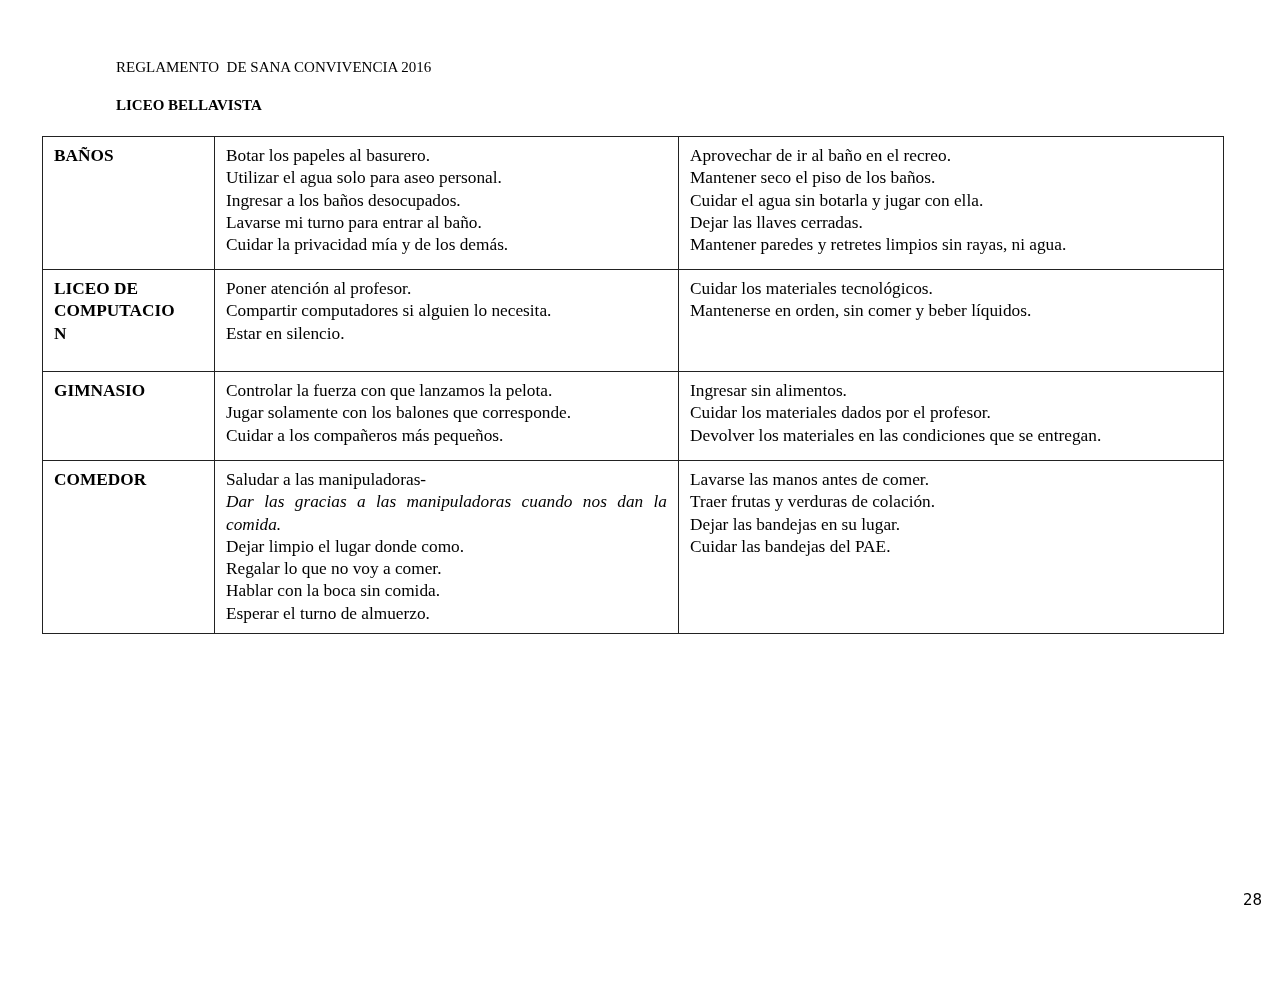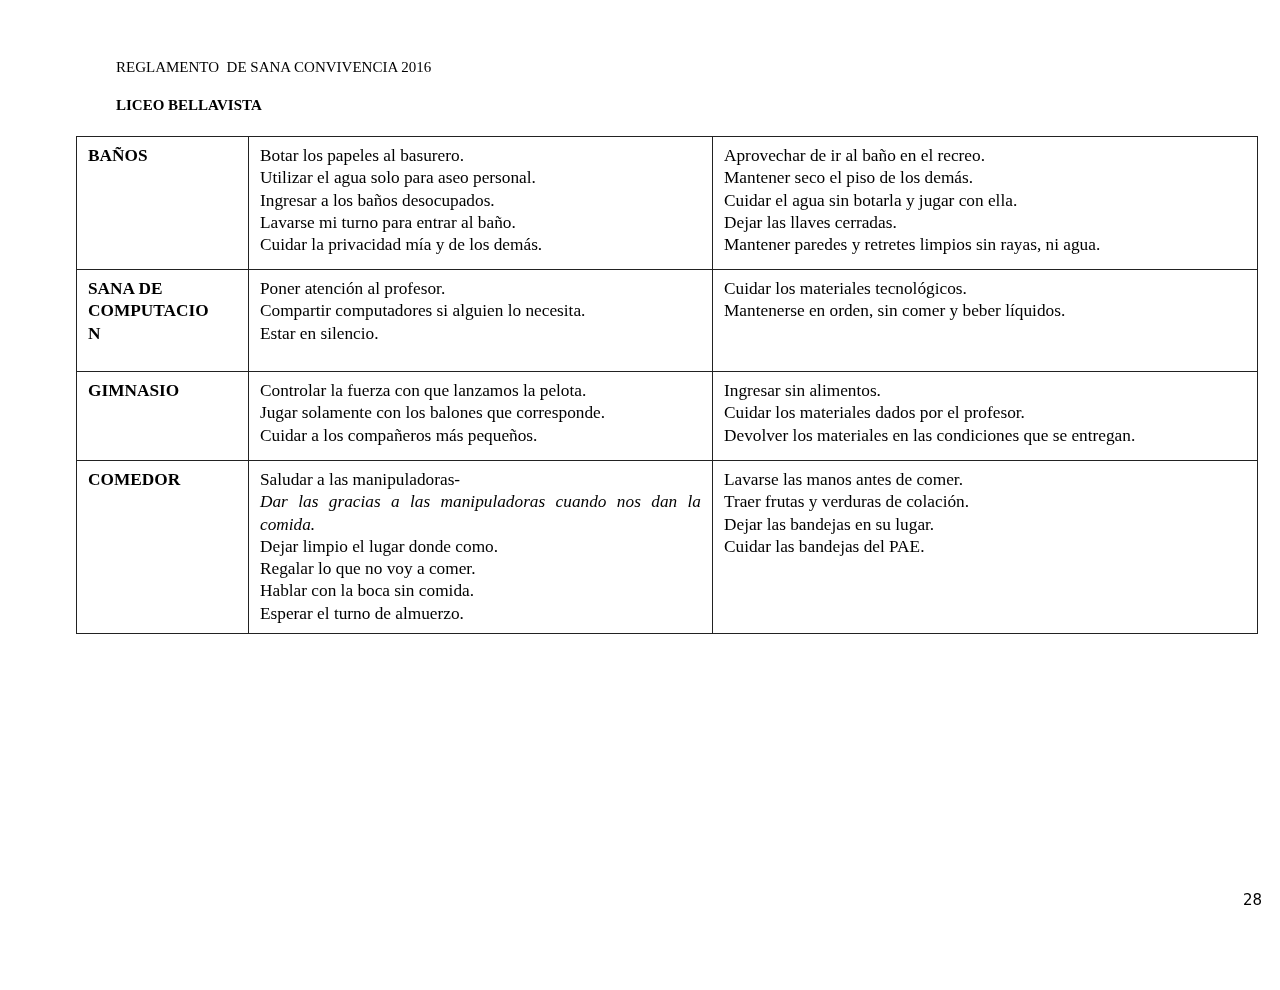--- a/index.html
+++ b/index.html
@@ -20,21 +20,21 @@
       left: 116px;
       font-size: 15px;
       letter-spacing: 0px;
       white-space: pre;
     }
     #doc-title { top: 59px; }
     #doc-subtitle { top: 97px; font-weight: bold; }
 
     table.rules {
       position: absolute;
-      left: 76px;
+      left: 42px;
       top: 136px;
       width: 1181px;
       border-collapse: collapse;
       table-layout: fixed;
       border-radius: 7px;
     }
     table.rules td {
       border: 1.5px solid #222222;
       vertical-align: top;
       padding: 8px 11px 8px 11px;
@@ -88,30 +88,30 @@
       </td>
       <td>
         <span class="line">Botar los papeles al basurero.</span>
         <span class="line">Utilizar el agua solo para aseo personal.</span>
         <span class="line">Ingresar a los baños desocupados.</span>
         <span class="line">Lavarse mi turno para entrar al baño.</span>
         <span class="line">Cuidar la privacidad mía y de los demás.</span>
       </td>
       <td>
         <span class="line">Aprovechar de ir al baño en el recreo.</span>
-        <span class="line">Mantener seco el piso de los demás.</span>
+        <span class="line">Mantener seco el piso de los baños.</span>
         <span class="line">Cuidar el agua sin botarla y jugar con ella.</span>
         <span class="line">Dejar las llaves cerradas.</span>
         <span class="line">Mantener paredes y retretes limpios sin rayas, ni agua.</span>
       </td>
     </tr>
 
     <tr class="r2">
       <td class="place">
-        <span class="line">SANA DE</span>
+        <span class="line">LICEO DE</span>
         <span class="line">COMPUTACIO</span>
         <span class="line">N</span>
       </td>
       <td>
         <span class="line">Poner atención al profesor.</span>
         <span class="line">Compartir computadores si alguien lo necesita.</span>
         <span class="line">Estar en silencio.</span>
       </td>
       <td>
         <span class="line">Cuidar los materiales tecnológicos.</span>

